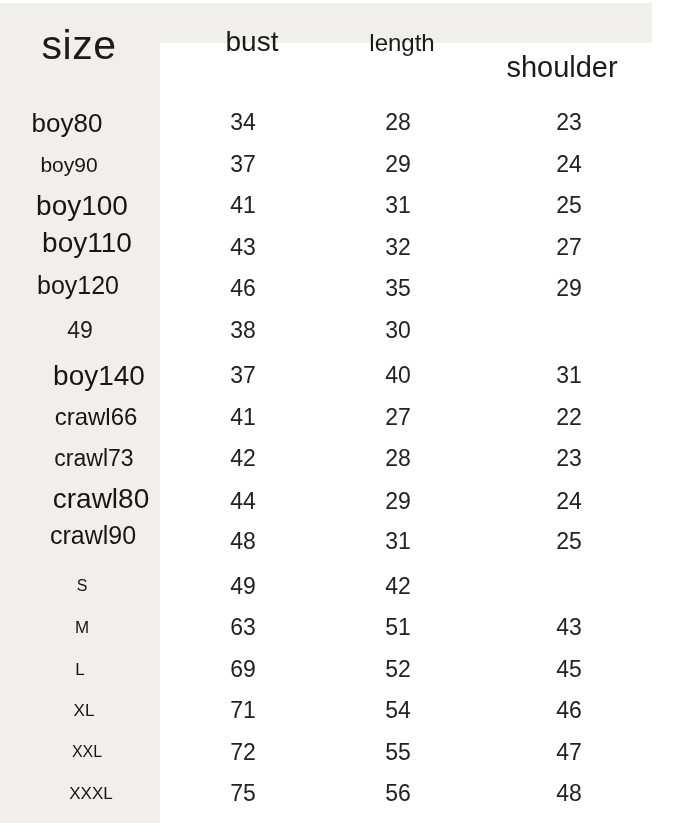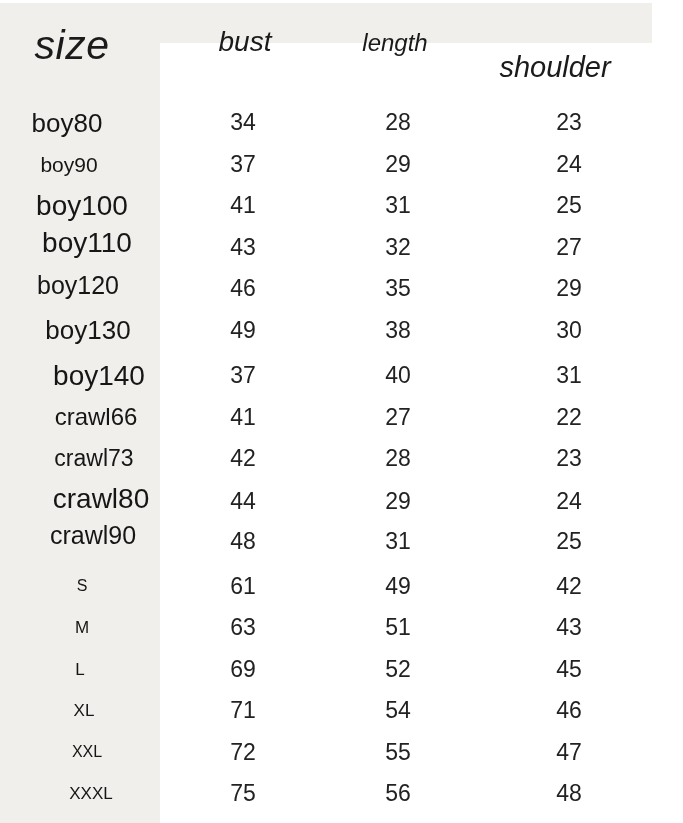--- a/index.html
+++ b/index.html
@@ -24,22 +24,22 @@
     width: 652px; height: 40px;
     background: #f0efec;
   }
   .grid4 {
     display: grid;
     grid-template-columns: 160px 166px 144px 198px;
     align-items: center;
   }
   .header {
     position: absolute;
-    left: 0; top: 3px;
-    width: 668px; height: 40px; font-style: italic;
+    left: 7px; top: 3px;
+    width: 668px; height: 40px;
   }
   .hcell { text-align: center; line-height: 1; }
   .h-size     { font-size: 41px; transform: translate(-8px, 4px); letter-spacing: 0.5px; }
   .h-length   { font-size: 24px; transform: translate(-3px, 1px); }
   .h-bust     { font-size: 28px; transform: translate(2px, 0); }
   .h-shoulder { font-size: 29px; transform: translate(-14px, 2px); margin-top: 48px; }
   .rows {
     position: absolute;
     left: 0; top: 60px;
     width: 668px;
@@ -108,21 +108,20 @@
         <div class="cell">32</div>
         <div class="cell">27</div>
       </div>
       <div class="row grid4">
         <div class="cell label">boy120</div>
         <div class="cell">46</div>
         <div class="cell">35</div>
         <div class="cell">29</div>
       </div>
       <div class="row grid4">
-        <div class="cell label">boy130</div>
         <div class="cell">49</div>
         <div class="cell">38</div>
         <div class="cell">30</div>
       </div>
       <div class="row grid4">
         <div class="cell label">boy140</div>
         <div class="cell">37</div>
         <div class="cell">40</div>
         <div class="cell">31</div>
       </div>
@@ -145,21 +144,20 @@
         <div class="cell">24</div>
       </div>
       <div class="row grid4">
         <div class="cell label">crawl90</div>
         <div class="cell">48</div>
         <div class="cell">31</div>
         <div class="cell">25</div>
       </div>
       <div class="row grid4">
         <div class="cell label">S</div>
-        <div class="cell">61</div>
         <div class="cell">49</div>
         <div class="cell">42</div>
       </div>
       <div class="row grid4">
         <div class="cell label">M</div>
         <div class="cell">63</div>
         <div class="cell">51</div>
         <div class="cell">43</div>
       </div>
       <div class="row grid4">

